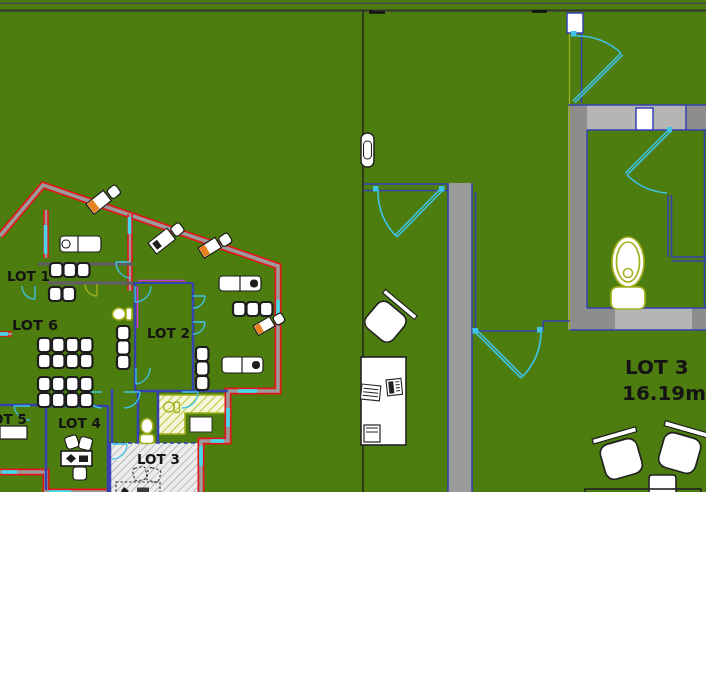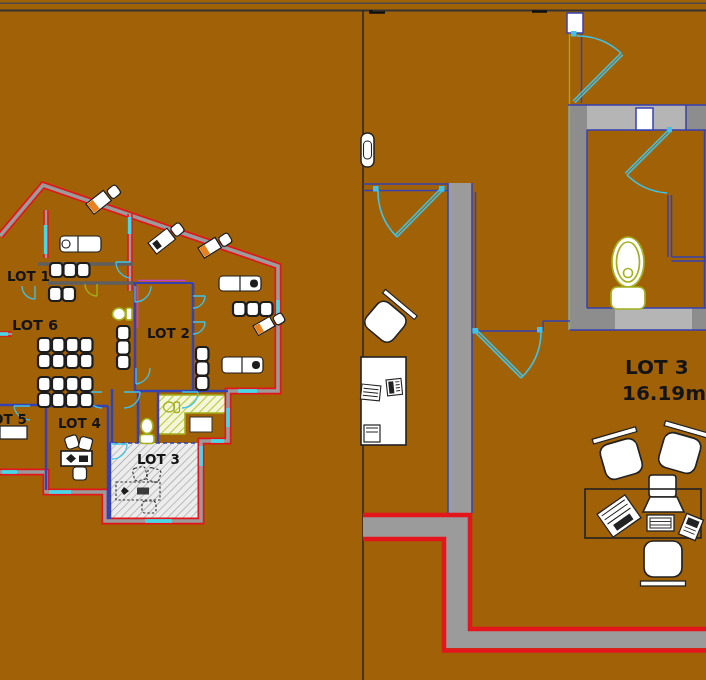--- a/index.html
+++ b/index.html
@@ -1,16 +1,16 @@
 <!DOCTYPE html>
 <html style="--exterior-wall-red: #e3161b; --wall-gray: #9b9b9b; --wall-gray-dark: #8d8d8d; --wall-gray-light: #b5b5b5; --interior-wall-blue: #3642b2; --door-cyan: #3fc3e9; --window-cyan: #47d7e8; --fixture-olive: #a3b01e; --accent-orange: #e8821e; --accent-magenta: #cb3ecb;"><head>
 <meta charset="utf-8">
 <style>
   html,body{margin:0;padding:0;background:#fff;}
-  .stage{position:relative;width:706px;height:680px;background:#a16207;overflow:hidden;
+  .stage{position:relative;width:706px;height:492px;background:#4d7c0f;overflow:hidden;
          font-family:"DejaVu Sans","Liberation Sans",sans-serif;}
   svg{display:block;}
   
   .redOuter{fill:none;stroke:var(--exterior-wall-red);stroke-width:7;}
   .redCore{fill:none;stroke:var(--wall-gray);stroke-width:3.6;}
   .redOuterThin{fill:none;stroke:var(--exterior-wall-red);stroke-width:5.5;}
   .redCoreThin{fill:none;stroke:var(--wall-gray);stroke-width:2.4;}
   .redLine{fill:none;stroke:var(--exterior-wall-red);stroke-width:4.5;}
   .blue{fill:none;stroke:var(--interior-wall-blue);}
   .b25{stroke-width:2.5;} .b20{stroke-width:2;} .b15{stroke-width:1.5;}

